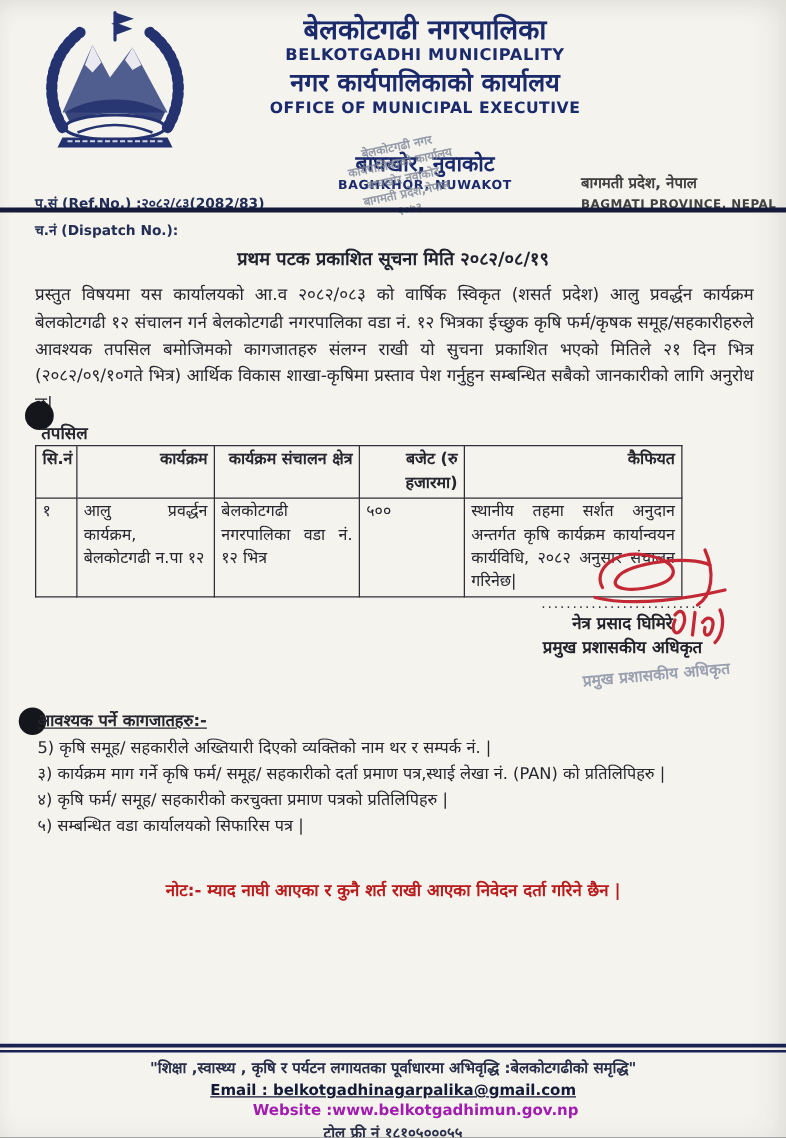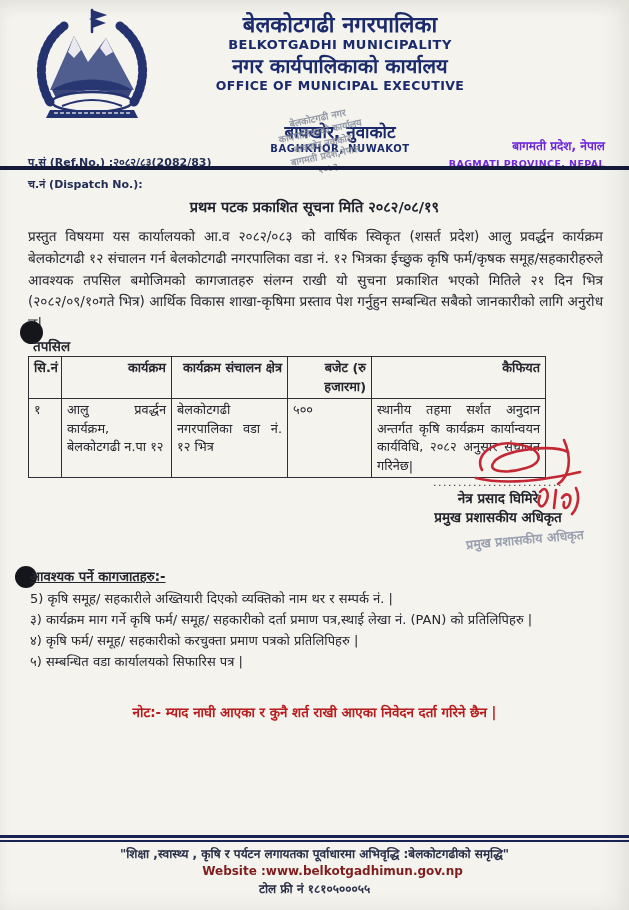--- a/index.html
+++ b/index.html
@@ -19,21 +19,21 @@
   .header-center{left:135px;top:12px;width:410px;text-align:center;color:#1b2a6b;}
   .h-np1{font-size:22px;font-weight:bold;line-height:1.15;}
   .h-en1{font-size:13px;font-weight:bold;letter-spacing:.5px;line-height:1.25;}
   .h-np2{font-size:20px;font-weight:bold;line-height:1.2;}
   .h-en2{font-size:12.5px;font-weight:bold;letter-spacing:.4px;line-height:1.3;}
   .h-np3{font-size:17px;font-weight:bold;line-height:1.25;margin-top:28px;}
   .h-en3{font-size:10px;font-weight:bold;letter-spacing:.6px;line-height:1.2;}
 
   .meta-left{left:28px;top:154px;font-size:11px;font-weight:bold;color:#232e56;}
   .meta-left .dispatch{margin-top:7px;}
-  .meta-right{right:24px;top:137px;text-align:right;color:#6d28d9;}
+  .meta-right{right:8px;top:137px;color:#404040;}
   .meta-right .prov-np{font-size:12px;font-weight:bold;}
   .meta-right .prov-en{font-size:9.5px;font-weight:bold;letter-spacing:.4px;margin-top:4px;}
   .rule{left:0;top:166px;width:629px;height:4px;background:#141b3a;}
 
   .ink-stamp{left:248px;top:112px;width:150px;text-align:center;
     transform:rotate(-12deg);color:#7d8496;opacity:.8;font-weight:bold;}
   .ink-stamp div{font-size:9.5px;line-height:1.35;}
 
   
   .notice-title{left:0;top:196px;width:629px;text-align:center;
@@ -75,21 +75,21 @@
 
   .note-line{left:0;top:703px;width:629px;text-align:center;
     font-size:13.4px;font-weight:bold;color:#b91c1c;}
 
   
   .footer-rule{left:0;top:835px;width:629px;height:2px;
     border-top:3px solid #1a2254;border-bottom:2px solid #1a2254;}
   .footer{left:0;top:845px;width:629px;text-align:center;color:#22263c;}
   .f-slogan{font-size:12px;font-weight:bold;color:#2a2f49;}
   .f-email{font-size:12px;font-weight:bold;text-decoration:underline;margin-top:3px;color:#131a36;}
-  .f-web{font-size:12px;font-weight:bold;margin-top:2px;color:#7f1d1d;padding-left:36px;}
+  .f-web{font-size:12px;font-weight:bold;margin-top:2px;color:#a21caf;padding-left:36px;}
   .f-toll{font-size:12px;margin-top:2px;font-weight:bold;color:#2a2f49;}
 </style>
 </head>
 <body>
 
 <div class="page">
 
   <div class="abs logo">
     <svg viewBox="0 0 128 122" width="128" height="122">
       <g fill="none" stroke="#24336f" stroke-linecap="round">
@@ -203,17 +203,18 @@
     <div>३) कार्यक्रम माग गर्ने कृषि फर्म/ समूह/ सहकारीको दर्ता प्रमाण पत्र,स्थाई लेखा नं. (PAN) को प्रतिलिपिहरु |</div>
     <div>४) कृषि फर्म/ समूह/ सहकारीको  करचुक्ता प्रमाण पत्रको प्रतिलिपिहरु |</div>
     <div>५) सम्बन्धित वडा कार्यालयको सिफारिस पत्र |</div>
   </div>
 
   <div class="abs note-line">नोट:- म्याद नाघी आएका र कुनै शर्त राखी आएका निवेदन दर्ता गरिने छैन |</div>
 
   <div class="abs footer-rule"></div>
   <div class="abs footer">
     <div class="f-slogan">"शिक्षा ,स्वास्थ्य , कृषि र पर्यटन लगायतका पूर्वाधारमा अभिवृद्धि :बेलकोटगढीको समृद्धि"</div>
+    <div class="f-email">Email : belkotgadhinagarpalika@gmail.com</div>
     <div class="f-web">Website :www.belkotgadhimun.gov.np</div>
     <div class="f-toll">टोल फ्री नं १८१०५०००५५</div>
   </div>
 
 </div>
 
 </body></html>

